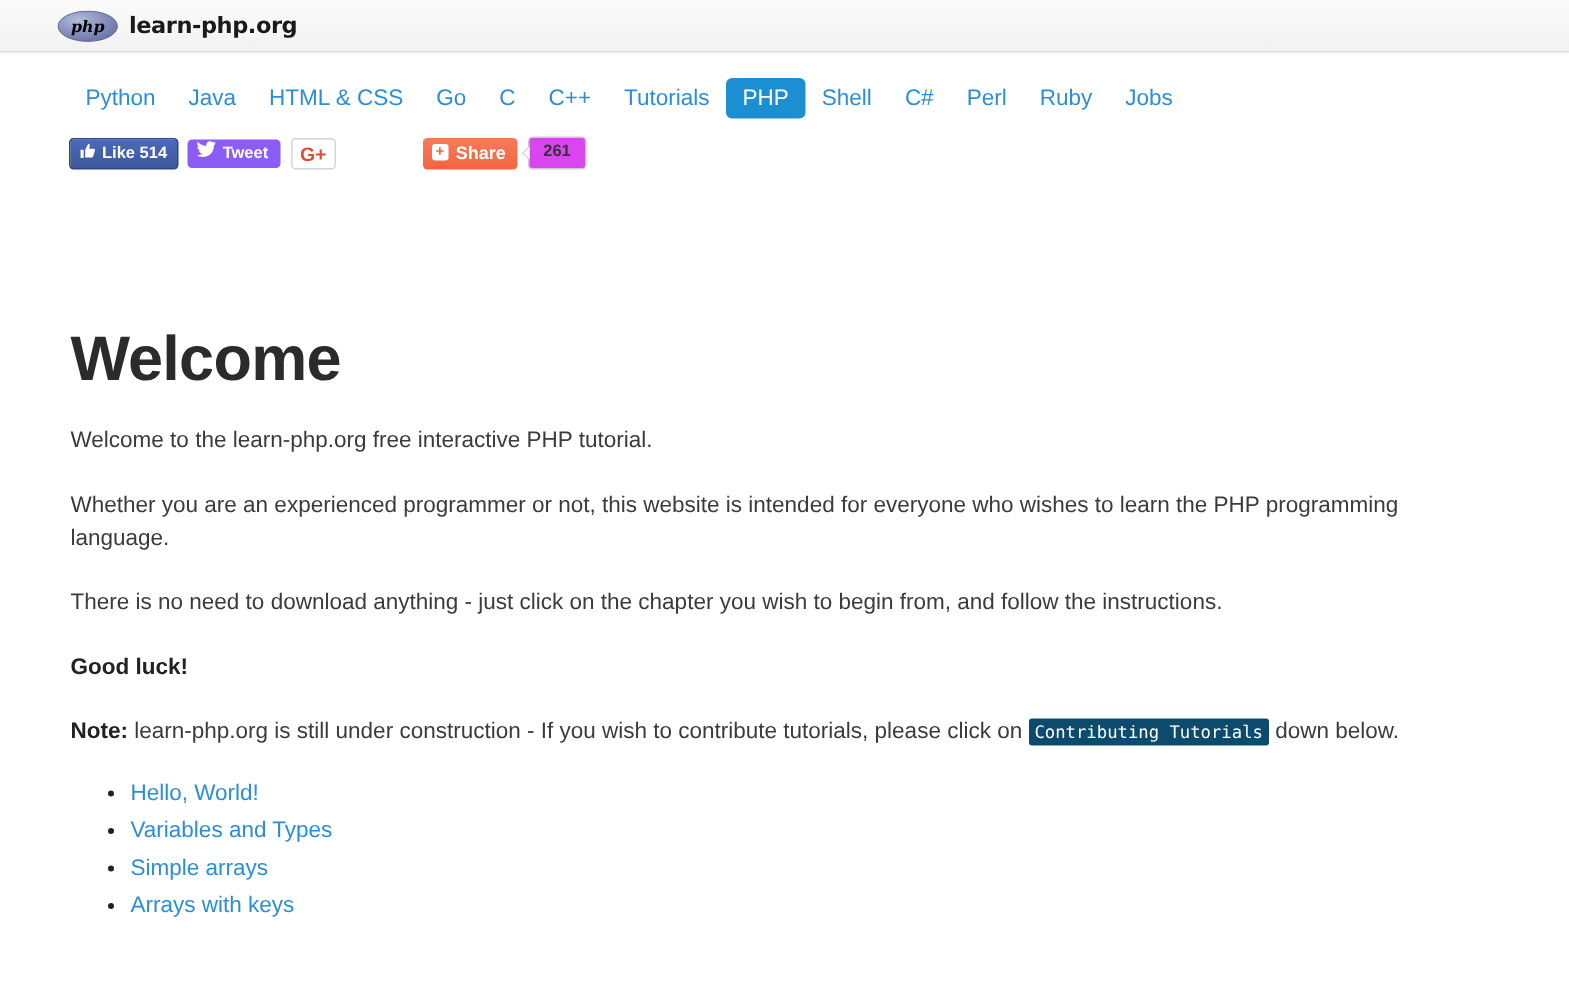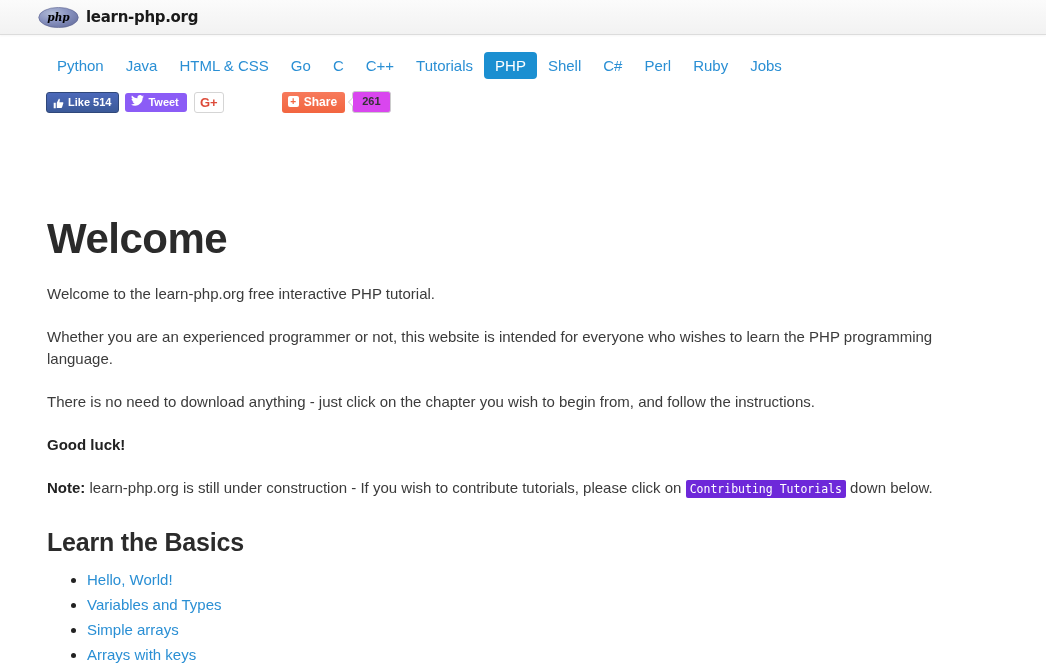--- a/index.html
+++ b/index.html
@@ -68,21 +68,21 @@
 
   
   .social-row {
     margin: 12px 0 0 46px;
     display: flex;
     align-items: center;
     height: 22px;
   }
   .fb-like {
     display: inline-flex;
-    align-items: flex-end;
+    align-items: flex-start;
     gap: 4px;
     background: #4267b2;
     background: linear-gradient(to bottom, #4c69ba 0%, #3b5998 100%);
     border: 1px solid #2f477a;
     border-radius: 3px;
     color: #fff;
     font-size: 11px;
     font-weight: bold;
     padding: 2px 7px 3px 6px;
     height: 14px;
@@ -209,21 +209,21 @@
     font-family: "Liberation Sans", sans-serif;
   }
   p.body-text {
     font-size: 15px;
     line-height: 22px;
     color: #3b3b3b;
     margin: 0 0 21px 0;
   }
   p.body-text strong { color: #222; font-weight: bold; }
   code.inline-code {
-    background: #6d28d9;
+    background: #0c4a6e;
     color: #ffffff;
     font-family: "DejaVu Sans Mono", monospace;
     font-size: 11.5px;
     padding: 2px 4px;
     border-radius: 2px;
     white-space: nowrap;
     letter-spacing: 0px;
   }
   h2.section-title {
     font-size: 25px;
@@ -334,21 +334,20 @@
   <p class="body-text">There is no need to download anything - just click on the chapter you wish to begin from, and follow the instructions.</p>
 
   <p class="body-text">
     <strong>Good luck!</strong>
   </p>
 
   <p class="body-text">
     <strong>Note:</strong><span> learn-php.org is still under construction - If you wish to contribute tutorials, please click on </span><code class="inline-code">Contributing Tutorials</code><span> down below.</span>
   </p>
 
-  <h2 class="section-title">Learn the Basics</h2>
 
   <ul class="chapter-list">
     <li><a href="#">Hello, World!</a></li>
     <li><a href="#">Variables and Types</a></li>
     <li><a href="#">Simple arrays</a></li>
     <li><a href="#">Arrays with keys</a></li>
 
   </ul>
 
 </main>

